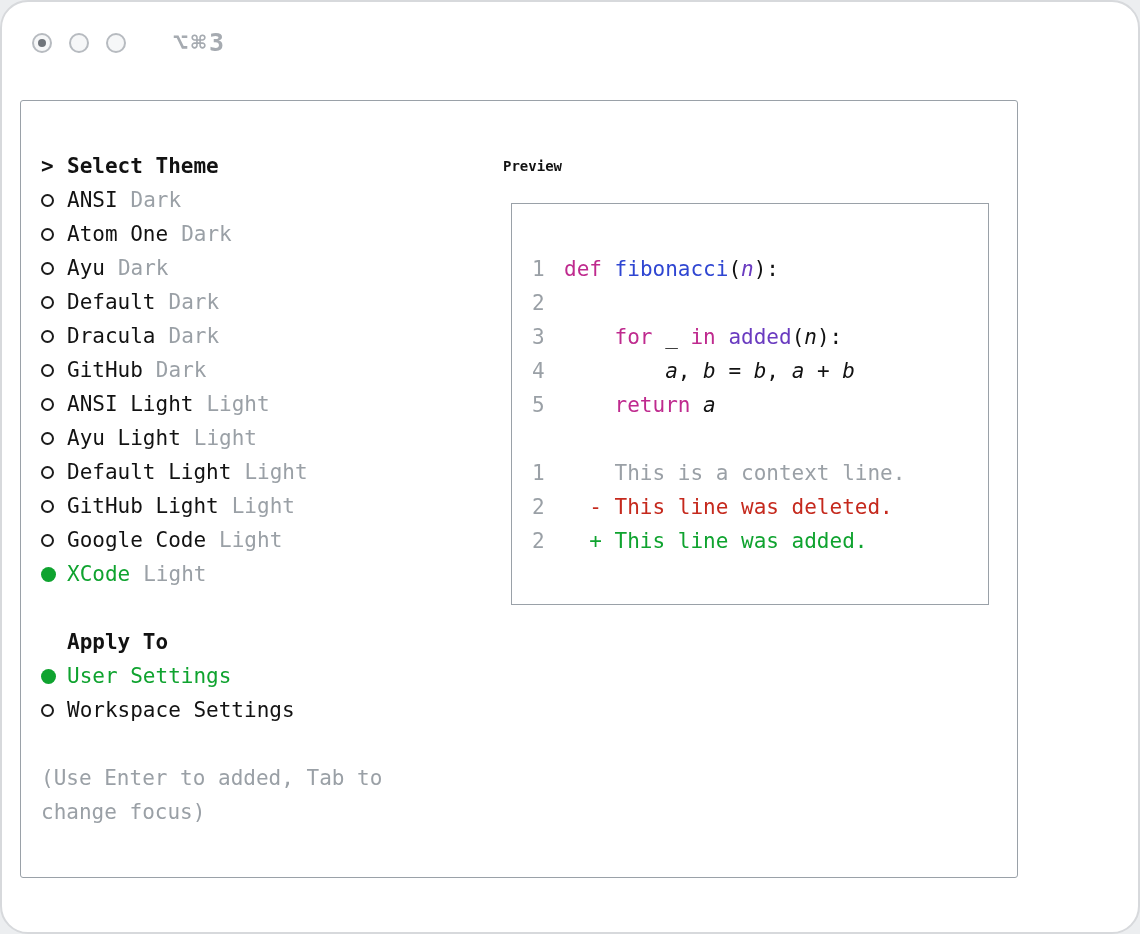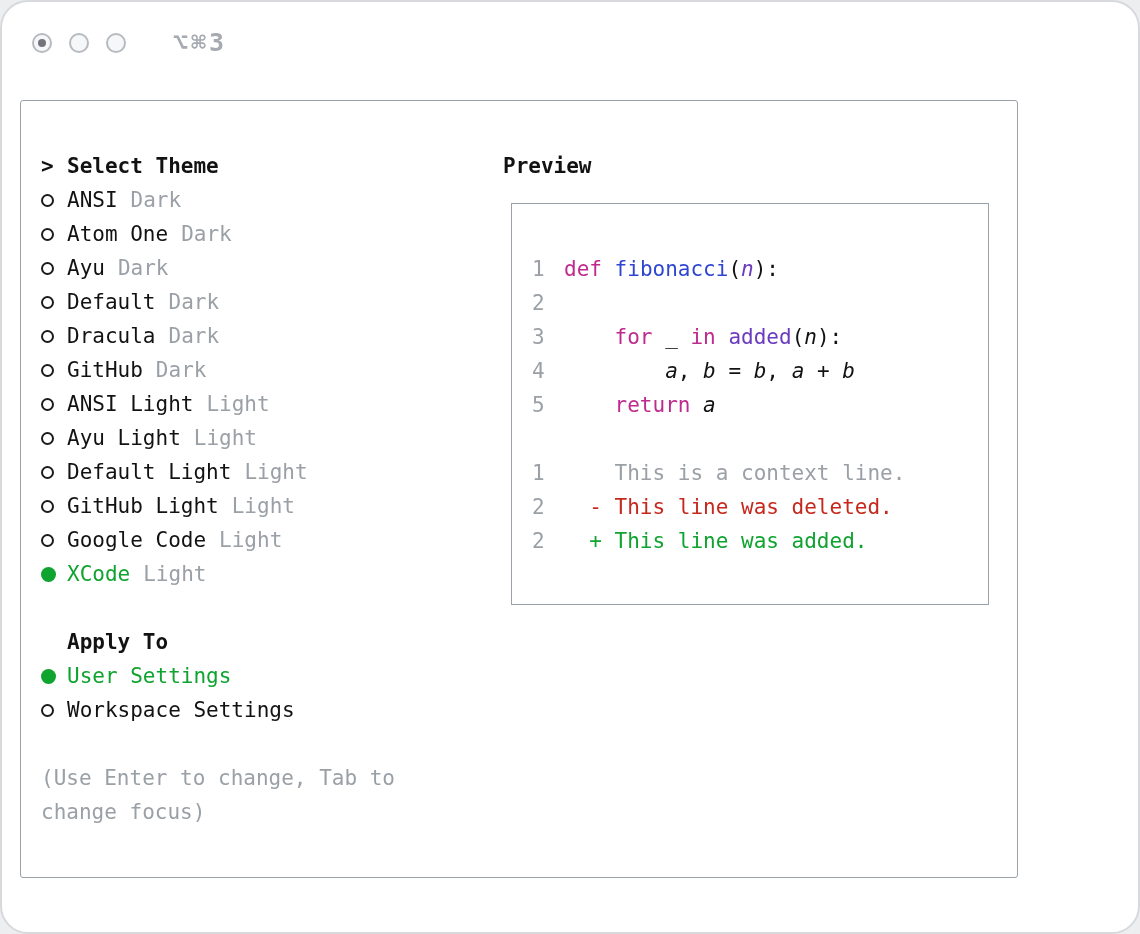--- a/index.html
+++ b/index.html
@@ -47,21 +47,21 @@
   .prompt { font-weight: bold; }
   .bold { font-weight: bold; }
   .radio { width: 13px; height: 13px; border-radius: 50%; border: 2px solid #1c1c1c; }
   .radio.selected { border: none; width: 15px; height: 15px; background: var(--green); }
   .variant { color: var(--gray); margin-left: 13px; text-align: center; }
   .green { color: var(--green); }
   .spacer { height: 34px; }
   .help { color: var(--gray); font-size: 21px; line-height: 34px; }
   .preview-title {
     position: absolute; left: 482px; top: 48px;
-    font-size: 21px; line-height: 34px; font-weight: bold;
+    font-size: 14px; line-height: 34px; font-weight: bold;
   }
   .preview-box {
     position: absolute; left: 490px; top: 102px;
     width: 478px; height: 402px;
     border: 1px solid #9aa1a8; background: #ffffff;
     padding: 48px 0 0 20px;
     font-size: 21px; line-height: 34px;
   }
   .code-line { display: flex; height: 34px; white-space: pre; }
   .lnum { color: var(--gray); width: 14px; margin-right: 18px; flex: 0 0 auto; }
@@ -204,21 +204,21 @@
             <span class="marker">
               <span class="radio"></span>
             </span>
             <span>Workspace Settings</span>
           </div>
         </div>
 
       <div class="spacer"></div>
 
       <div class="help">
-        <div>(Use Enter to change, Tab to</div>
+        <div>(Use Enter to added, Tab to</div>
         <div>change focus)</div>
       </div>
     </div>
 
     <div class="preview-title">Preview</div>
 
     <div class="preview-box">
       <div id="preview-code">
           <div class="code-line"><span class="lnum">1</span><span class="code-text"><span class="tok-keyword">def</span><span> </span><span class="tok-function">fibonacci</span><span>(</span><span class="tok-param">n</span><span>):</span></span></div>
           <div class="code-line"><span class="lnum">2</span></div>

